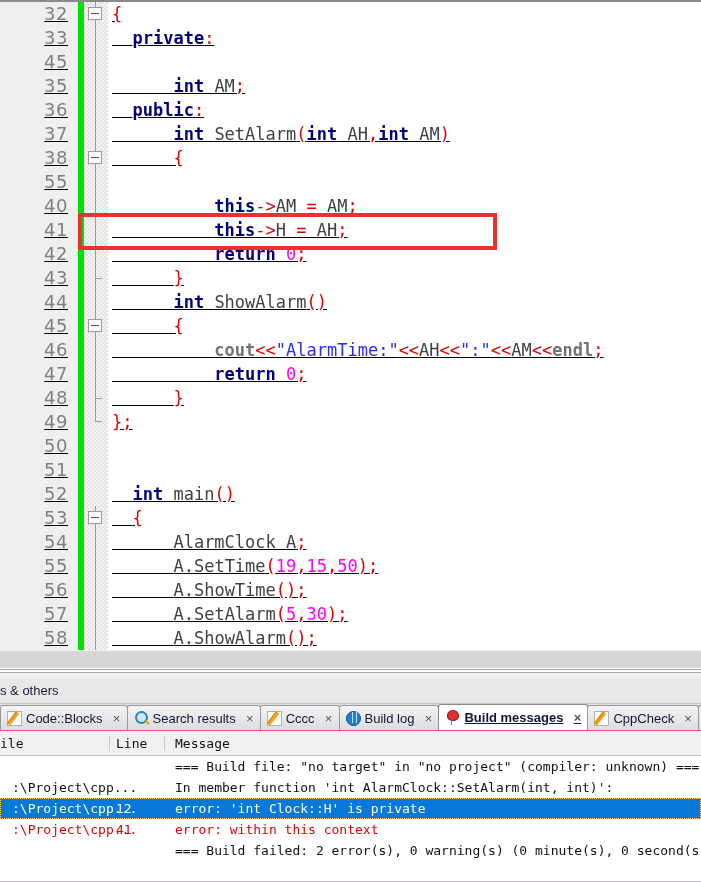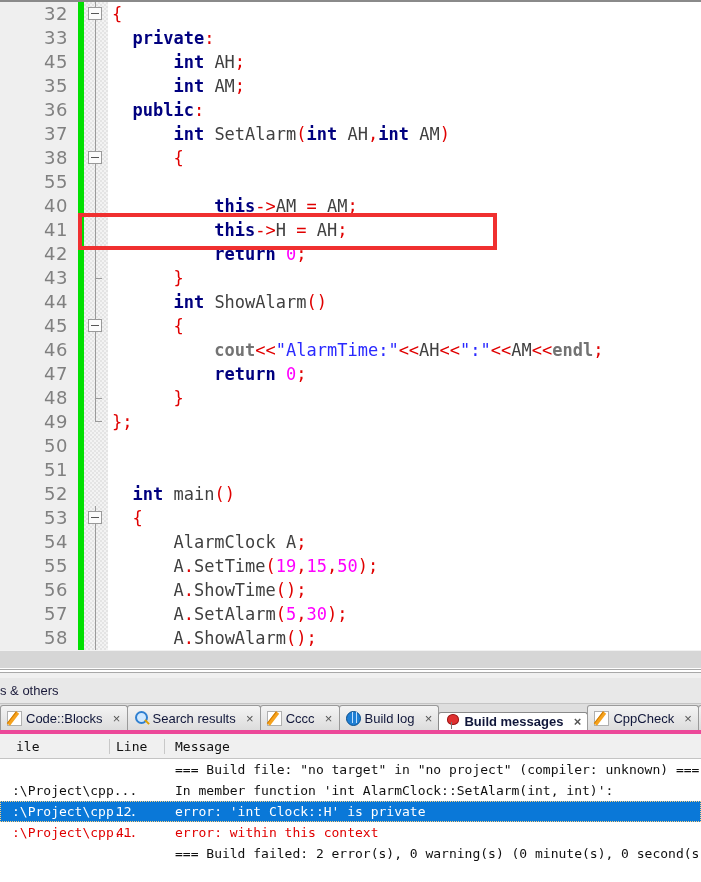--- a/index.html
+++ b/index.html
@@ -16,20 +16,21 @@
     position:absolute;left:0;top:0;width:701px;height:650px;
     background:#ffffff;overflow:hidden;
     border-top:2px solid #8a8a8a;
     box-sizing:border-box;
   }
   .code-rows{position:relative;}
   .row{
     height:24px;line-height:24px;
     display:flex;align-items:stretch;
     white-space:pre;
+    text-decoration:underline;
   }
   .gutter{
     width:78px;flex:0 0 78px;
     background:#efefef;
     color:#808080;
     font-family:"DejaVu Sans","Liberation Sans",sans-serif;
     font-size:18px;
     text-align:right;
     padding-right:10px;
     box-sizing:border-box;
@@ -122,42 +123,43 @@
     border-bottom:1px solid #c4c4c4;
     font-size:13px;color:#1a1a3a;
     padding-left:0px;
     white-space:nowrap;
     overflow:hidden;
   }
   .tabbar{
     height:26px;
     background:#dedede;
     display:flex;align-items:flex-end;
-    border-bottom:4px solid #ec4899;
+    border-bottom:1px solid #ec4899;
     overflow:hidden;
   }
   .tab{
     height:25px;
     display:flex;align-items:center;
     padding:0 4px 0 5px;
     margin-right:-1px;
     background:linear-gradient(to bottom,#f4f4f4,#dcdcdc);
     border:1px solid #9a9a9a;
     border-bottom:none;
     border-radius:3px 3px 0 0;
     font-size:13px;color:#10163a;
     box-sizing:border-box;
     white-space:nowrap;
     flex:0 0 auto;
   }
   .tab.active{
     background:#ffffff;
     font-weight:bold;
-    height:18px;
+    height:26px;
     border-color:#8a8a8a;
+    text-decoration:underline;
   }
   .tab-icon{
     width:16px;height:16px;flex:0 0 16px;margin-right:4px;
     position:relative;display:inline-block;
   }
   .tab-label{margin-right:8px;}
   .tab-close{
     font-size:13px;color:#555;font-family:"Liberation Sans",sans-serif;
     width:12px;text-align:center;
   }
@@ -203,21 +205,21 @@
   }
 
   
   .list-head{
     height:24px;display:flex;align-items:center;
     background:#f0f0f0;
     border-bottom:1px solid #c4c4c4;
     font-family:"DejaVu Sans Mono","Liberation Mono",monospace;
     font-size:13px;color:#101010;
   }
-  .col-file{width:110px;flex:0 0 110px;padding-left:16px;box-sizing:border-box;border-right:1px solid #c8c8c8;}
+  .col-file{width:110px;flex:0 0 110px;padding-left:0px;box-sizing:border-box;border-right:1px solid #c8c8c8;}
   .col-line{width:55px;flex:0 0 55px;padding-left:6px;box-sizing:border-box;border-right:1px solid #c8c8c8;}
   .col-msg{flex:1 1 auto;padding-left:10px;box-sizing:border-box;}
 
   .msg-list{background:#ffffff;height:125px;overflow:hidden;}
   .msg-row{
     height:21px;line-height:21px;display:flex;align-items:center;
     font-family:"DejaVu Sans Mono","Liberation Mono",monospace;
     font-size:13px;color:#101010;white-space:nowrap;
   }
   .msg-row .col-file,.msg-row .col-line,.msg-row .col-msg{border-right:none;}
@@ -232,21 +234,21 @@
 </style>
 </head>
 <body>
 
 <div class="app">
 
   <div class="editor">
     <div class="code-rows" id="code-rows">
         <div class="row"><div class="gutter">32</div><div class="changebar"></div><div class="foldmargin"><div class="fold-line"></div><div class="fold-box"></div></div><div class="code"><span class="punct">{</span></div></div>
         <div class="row"><div class="gutter">33</div><div class="changebar"></div><div class="foldmargin"><div class="fold-line"></div></div><div class="code"><span class="id">  </span><span class="kw">private</span><span class="punct">:</span></div></div>
-        <div class="row"><div class="gutter">45</div><div class="changebar"></div><div class="foldmargin"><div class="fold-line"></div></div><div class="code"><span class="id">      </span><span class="kw">int</span><span class="id"> AH</span><span class="punct">;</span></div></div>
+        <div class="row"><div class="gutter">45</div><div class="changebar"></div><div class="foldmargin"><div class="fold-line"></div></div></div>
         <div class="row"><div class="gutter">35</div><div class="changebar"></div><div class="foldmargin"><div class="fold-line"></div></div><div class="code"><span class="id">      </span><span class="kw">int</span><span class="id"> AM</span><span class="punct">;</span></div></div>
         <div class="row"><div class="gutter">36</div><div class="changebar"></div><div class="foldmargin"><div class="fold-line"></div></div><div class="code"><span class="id">  </span><span class="kw">public</span><span class="punct">:</span></div></div>
         <div class="row"><div class="gutter">37</div><div class="changebar"></div><div class="foldmargin"><div class="fold-line"></div></div><div class="code"><span class="id">      </span><span class="kw">int</span><span class="id"> SetAlarm</span><span class="punct">(</span><span class="kw">int</span><span class="id"> AH</span><span class="punct">,</span><span class="kw">int</span><span class="id"> AM</span><span class="punct">)</span></div></div>
         <div class="row"><div class="gutter">38</div><div class="changebar"></div><div class="foldmargin"><div class="fold-line"></div><div class="fold-box"></div></div><div class="code"><span class="id">      </span><span class="punct">{</span></div></div>
         <div class="row"><div class="gutter">55</div><div class="changebar"></div><div class="foldmargin"><div class="fold-line"></div></div></div>
         <div class="row"><div class="gutter">40</div><div class="changebar"></div><div class="foldmargin"><div class="fold-line"></div></div><div class="code"><span class="id">          </span><span class="kw">this</span><span class="op">-&gt;</span><span class="id">AM </span><span class="op">=</span><span class="id"> AM</span><span class="punct">;</span></div></div>
         <div class="row"><div class="gutter">41</div><div class="changebar"></div><div class="foldmargin"><div class="fold-line"></div></div><div class="code"><span class="id">          </span><span class="kw">this</span><span class="op">-&gt;</span><span class="id">H </span><span class="op">=</span><span class="id"> AH</span><span class="punct">;</span></div></div>
         <div class="row"><div class="gutter">42</div><div class="changebar"></div><div class="foldmargin"><div class="fold-line"></div></div><div class="code"><span class="id">          </span><span class="kw">return</span><span class="id"> </span><span class="num">0</span><span class="punct">;</span></div></div>
         <div class="row"><div class="gutter">43</div><div class="changebar"></div><div class="foldmargin"><div class="fold-line"></div><div class="fold-tick"></div></div><div class="code"><span class="id">      </span><span class="punct">}</span></div></div>
         <div class="row"><div class="gutter">44</div><div class="changebar"></div><div class="foldmargin"><div class="fold-line"></div></div><div class="code"><span class="id">      </span><span class="kw">int</span><span class="id"> ShowAlarm</span><span class="punct">()</span></div></div>

